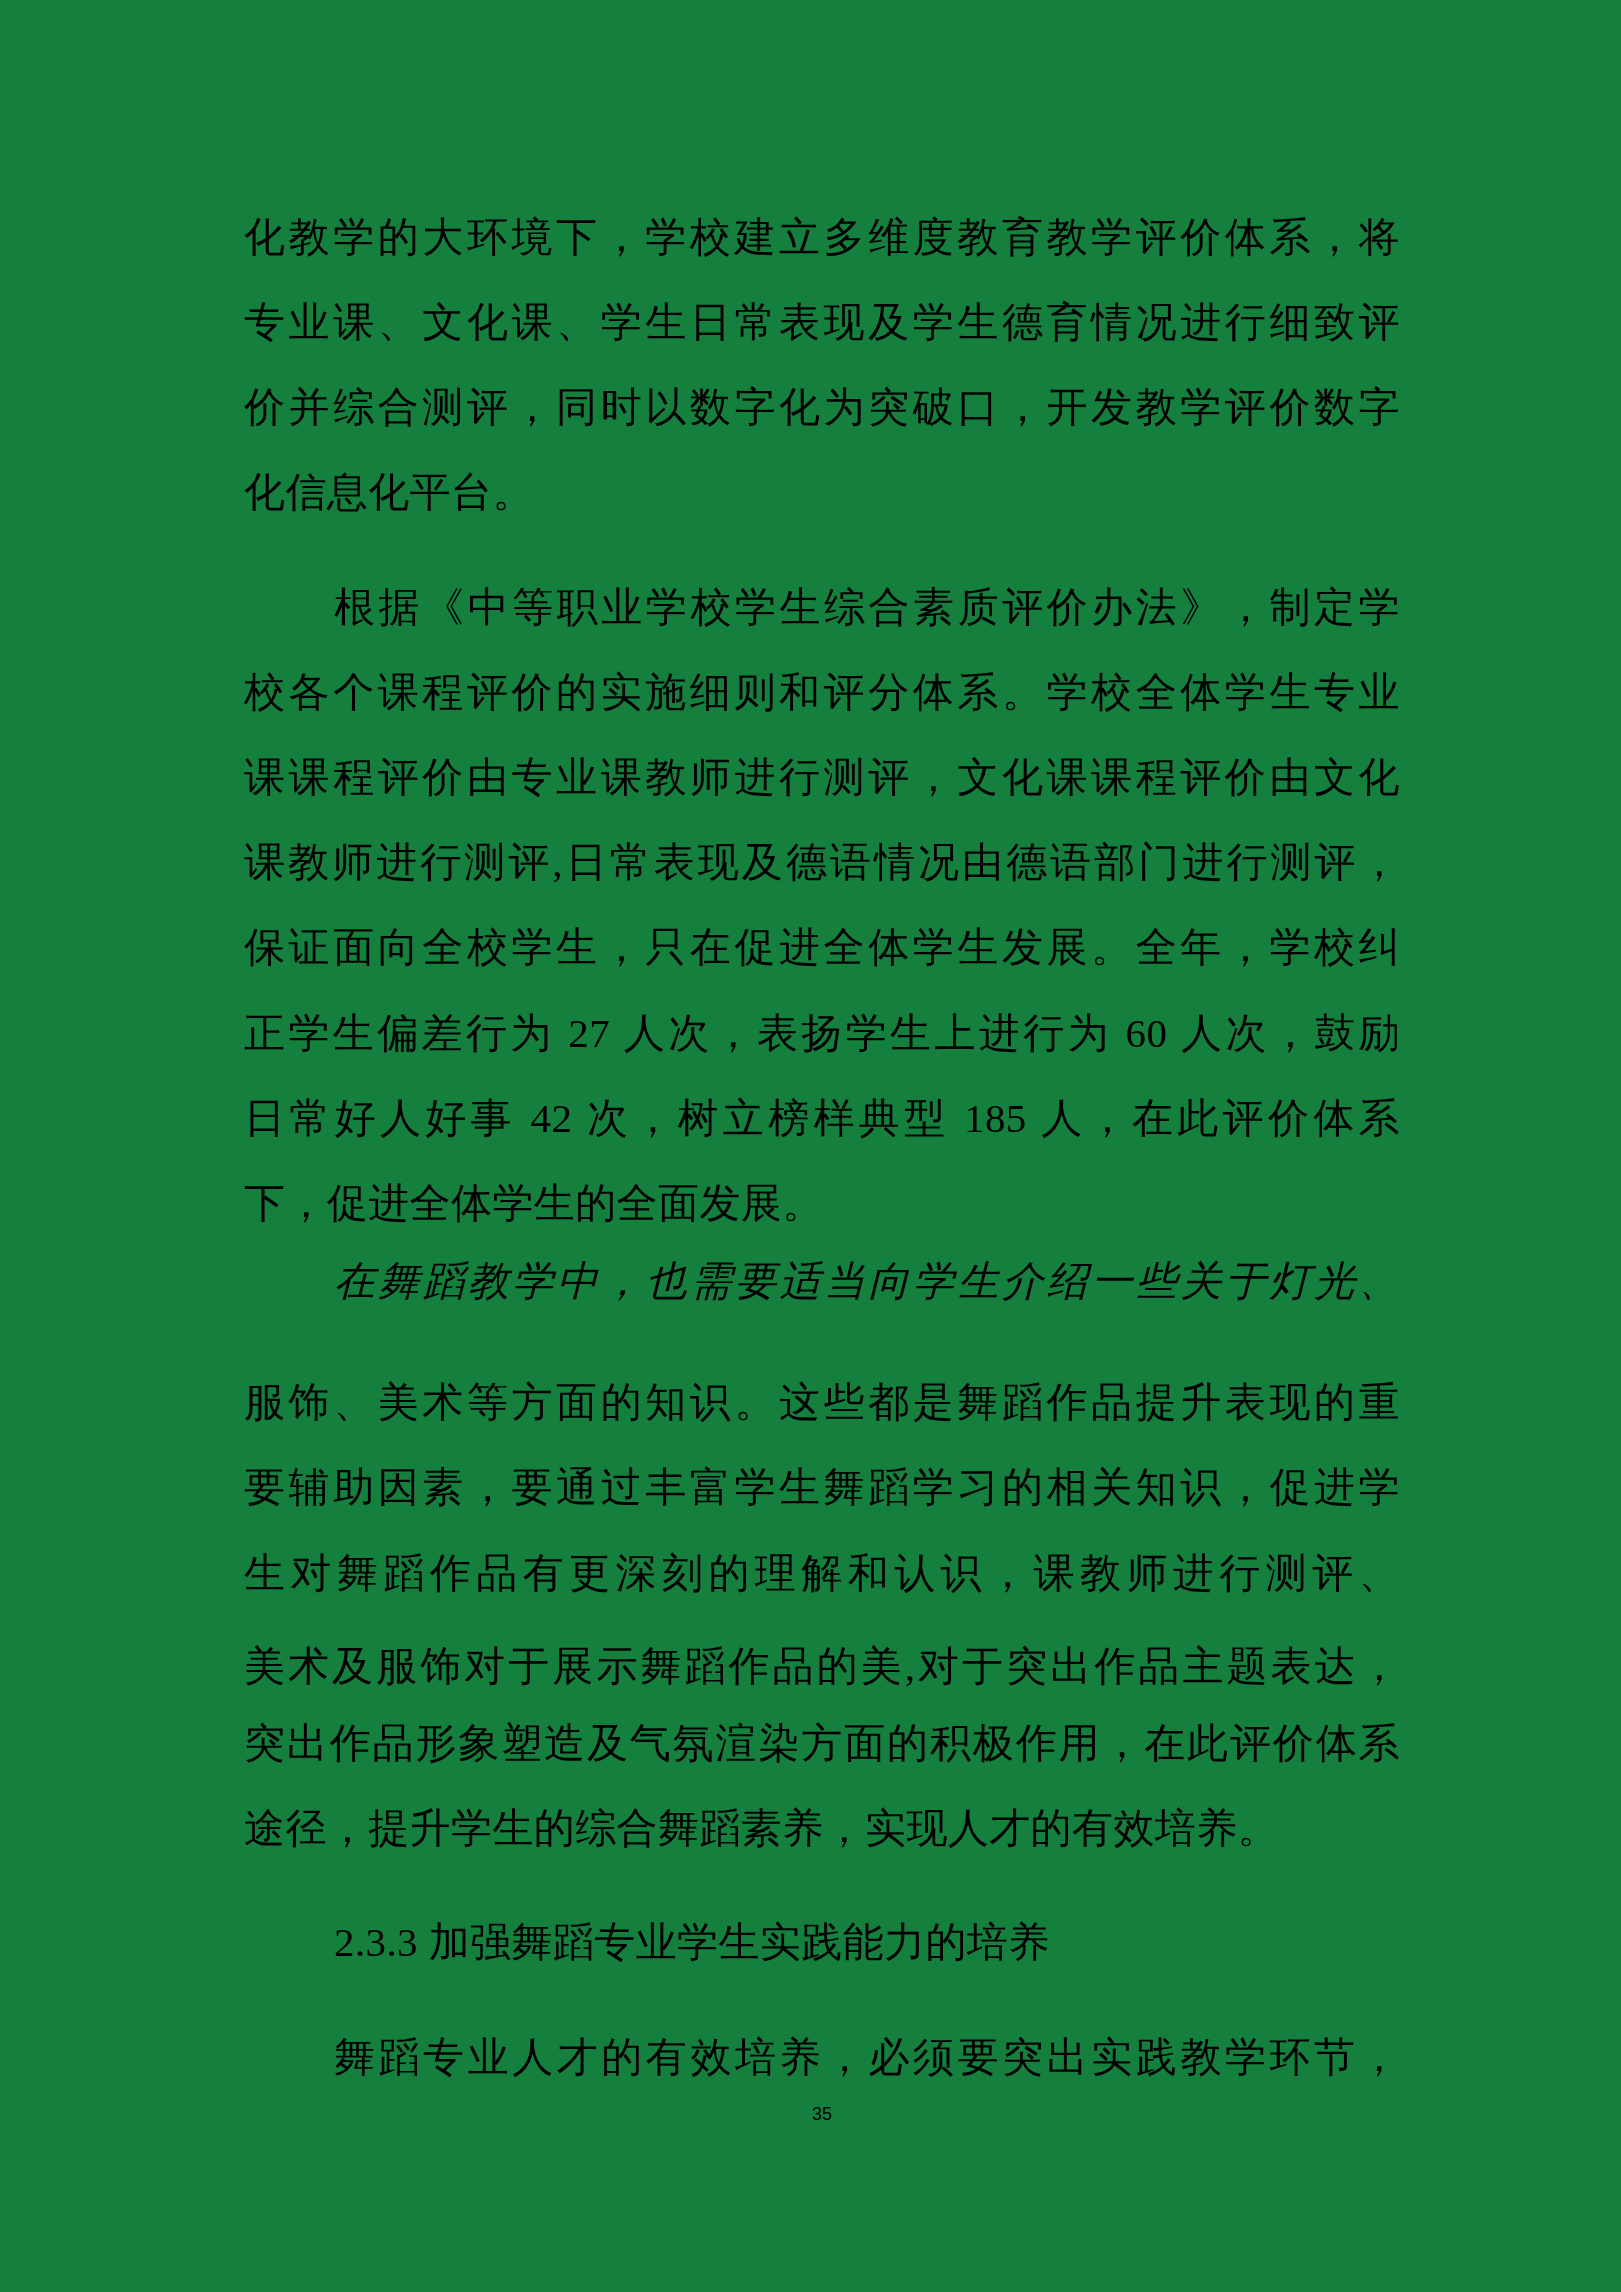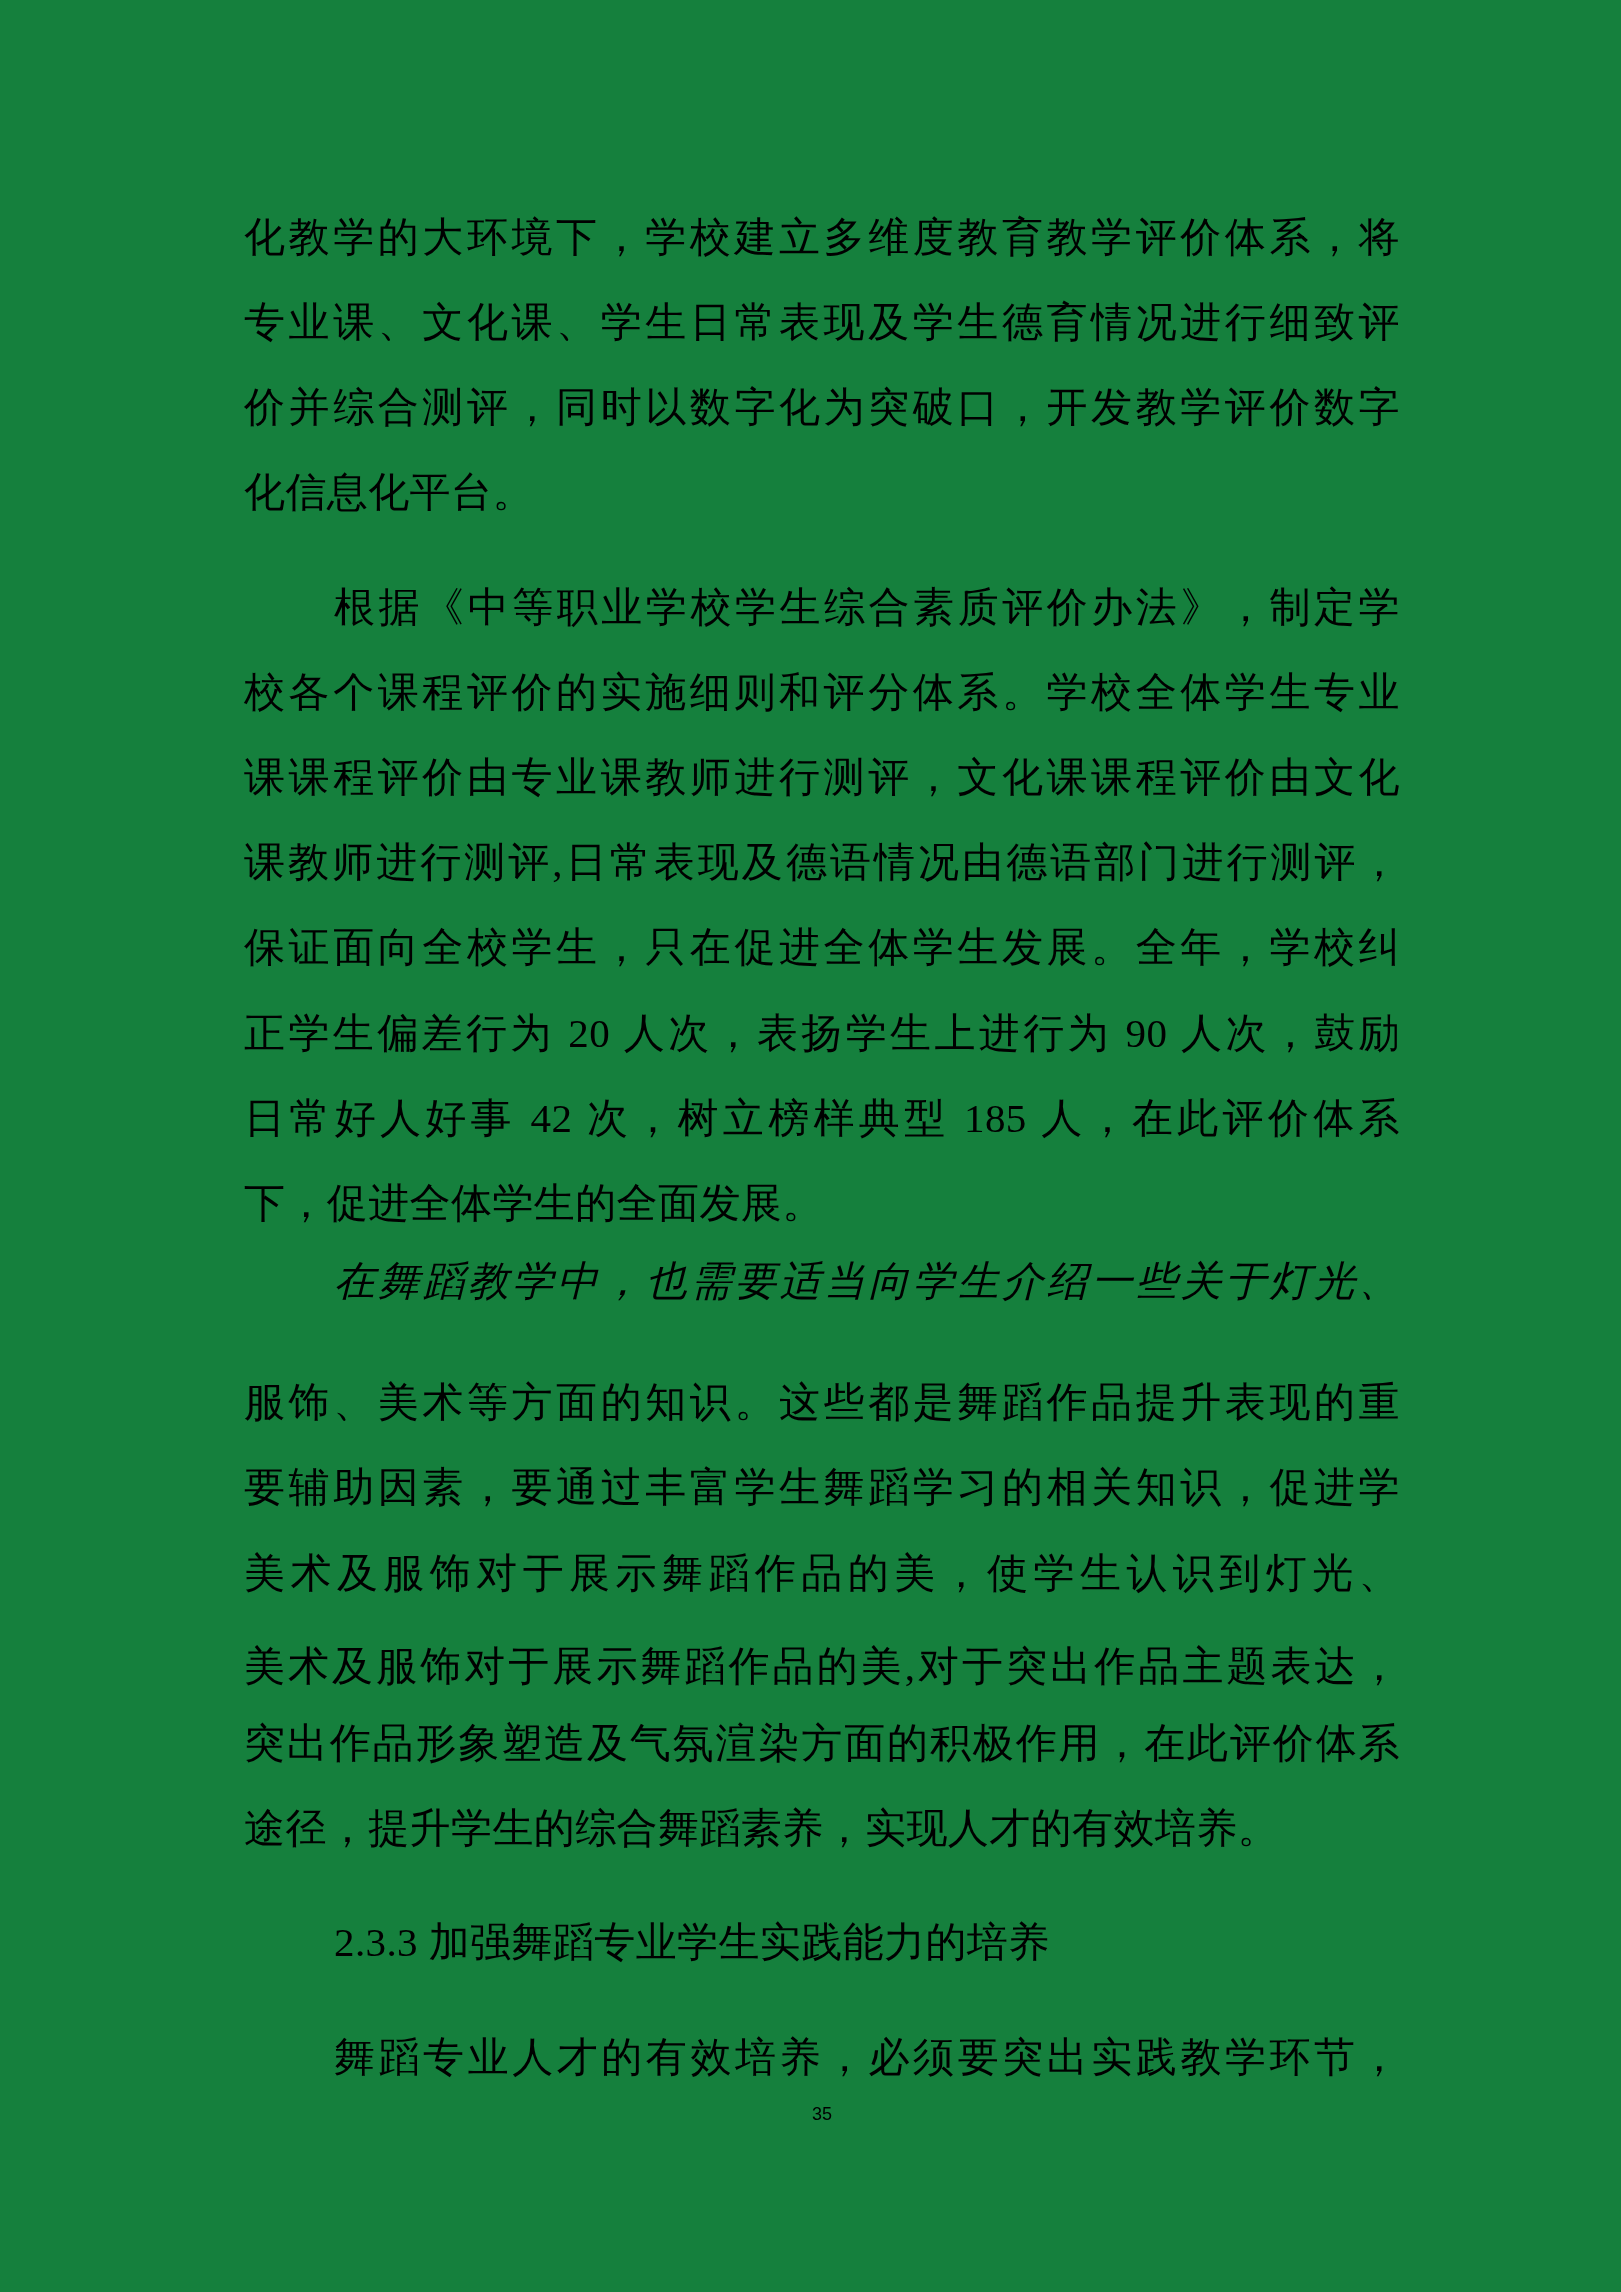--- a/index.html
+++ b/index.html
@@ -61,27 +61,27 @@
   <div id="text-body">
       <div class="line" style="top: 212px;">化教学的大环境下，学校建立多维度教育教学评价体系，将</div>
       <div class="line" style="top: 297px;">专业课、文化课、学生日常表现及学生德育情况进行细致评</div>
       <div class="line" style="top: 382px;">价并综合测评，同时以数字化为突破口，开发教学评价数字</div>
       <div class="line flush" style="top: 467px;">化信息化平台。</div>
       <div class="line indent" style="top: 582px;">根据《中等职业学校学生综合素质评价办法》，制定学</div>
       <div class="line" style="top: 667px;">校各个课程评价的实施细则和评分体系。学校全体学生专业</div>
       <div class="line" style="top: 752px;">课课程评价由专业课教师进行测评，文化课课程评价由文化</div>
       <div class="line" style="top: 837px;">课教师进行测评,日常表现及德语情况由德语部门进行测评，</div>
       <div class="line" style="top: 922px;">保证面向全校学生，只在促进全体学生发展。全年，学校纠</div>
-      <div class="line" style="top: 1008px;">正学生偏差行为 20 人次，表扬学生上进行为 90 人次，鼓励</div>
+      <div class="line" style="top: 1008px;">正学生偏差行为 27 人次，表扬学生上进行为 60 人次，鼓励</div>
       <div class="line" style="top: 1093px;">日常好人好事 42 次，树立榜样典型 185 人，在此评价体系</div>
       <div class="line flush" style="top: 1178px;">下，促进全体学生的全面发展。</div>
       <div class="line indent" style="top: 1256px; font-style: italic;">在舞蹈教学中，也需要适当向学生介绍一些关于灯光、</div>
       <div class="line" style="top: 1377px;">服饰、美术等方面的知识。这些都是舞蹈作品提升表现的重</div>
       <div class="line" style="top: 1462px;">要辅助因素，要通过丰富学生舞蹈学习的相关知识，促进学</div>
-      <div class="line" style="top: 1548px;">美术及服饰对于展示舞蹈作品的美，使学生认识到灯光、</div>
+      <div class="line" style="top: 1548px;">生对舞蹈作品有更深刻的理解和认识，课教师进行测评、</div>
       <div class="line" style="top: 1633px; margin-top: 8px;">美术及服饰对于展示舞蹈作品的美,对于突出作品主题表达，</div>
       <div class="line" style="top: 1718px;">突出作品形象塑造及气氛渲染方面的积极作用，在此评价体系</div>
       <div class="line flush" style="top: 1803px;">途径，提升学生的综合舞蹈素养，实现人才的有效培养。</div>
       <div class="line heading indent flush" style="top: 1917px;">2.3.3 加强舞蹈专业学生实践能力的培养</div>
       <div class="line indent" style="top: 2032px;">舞蹈专业人才的有效培养，必须要突出实践教学环节，</div>
     </div>
   <div class="page-number">35</div>
 </div>
 
 

